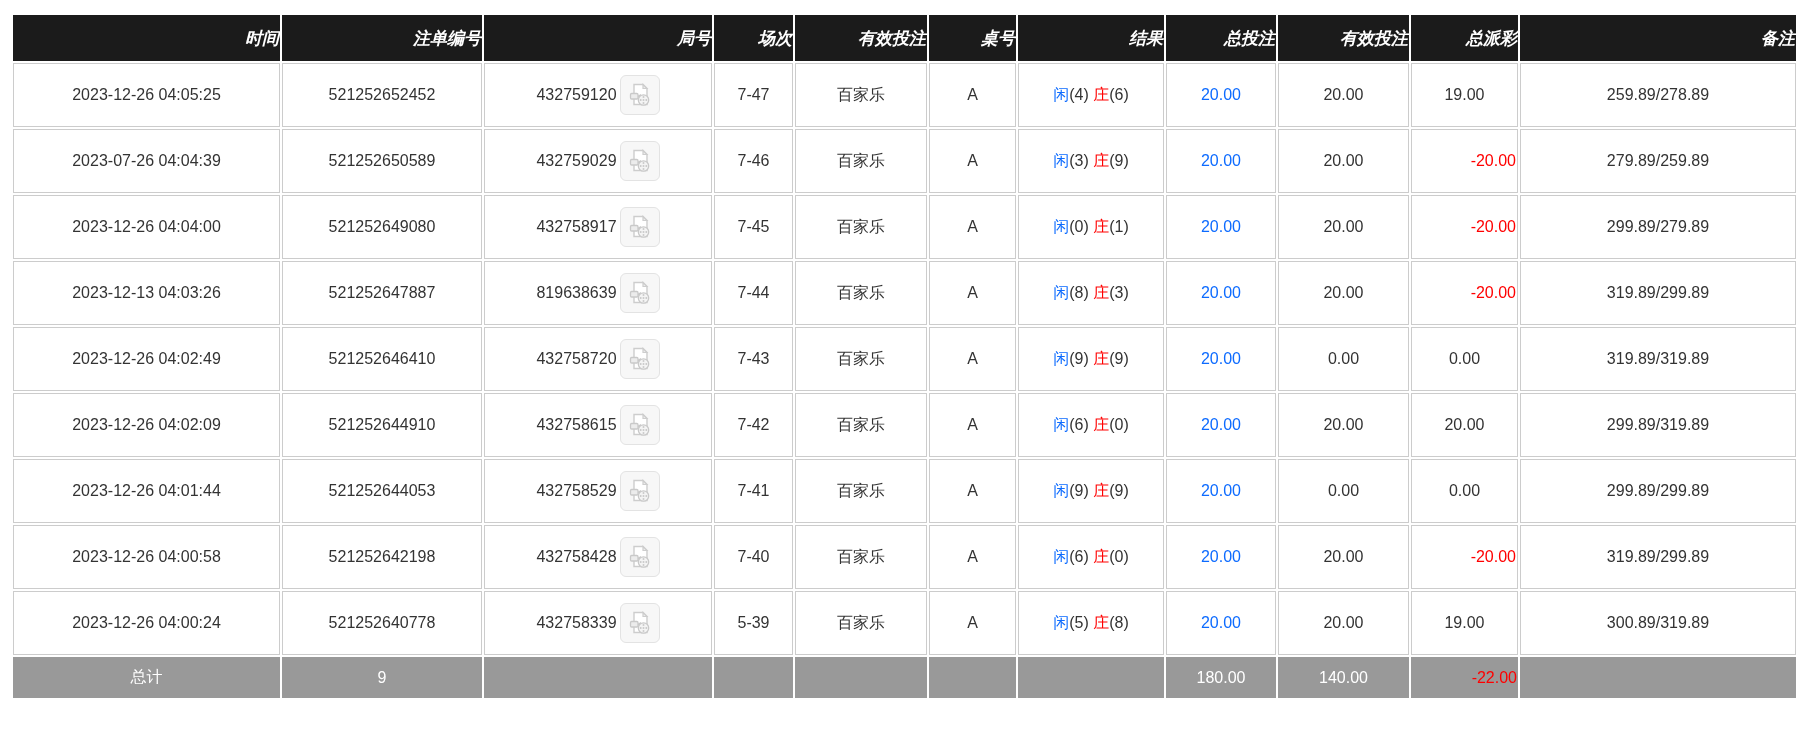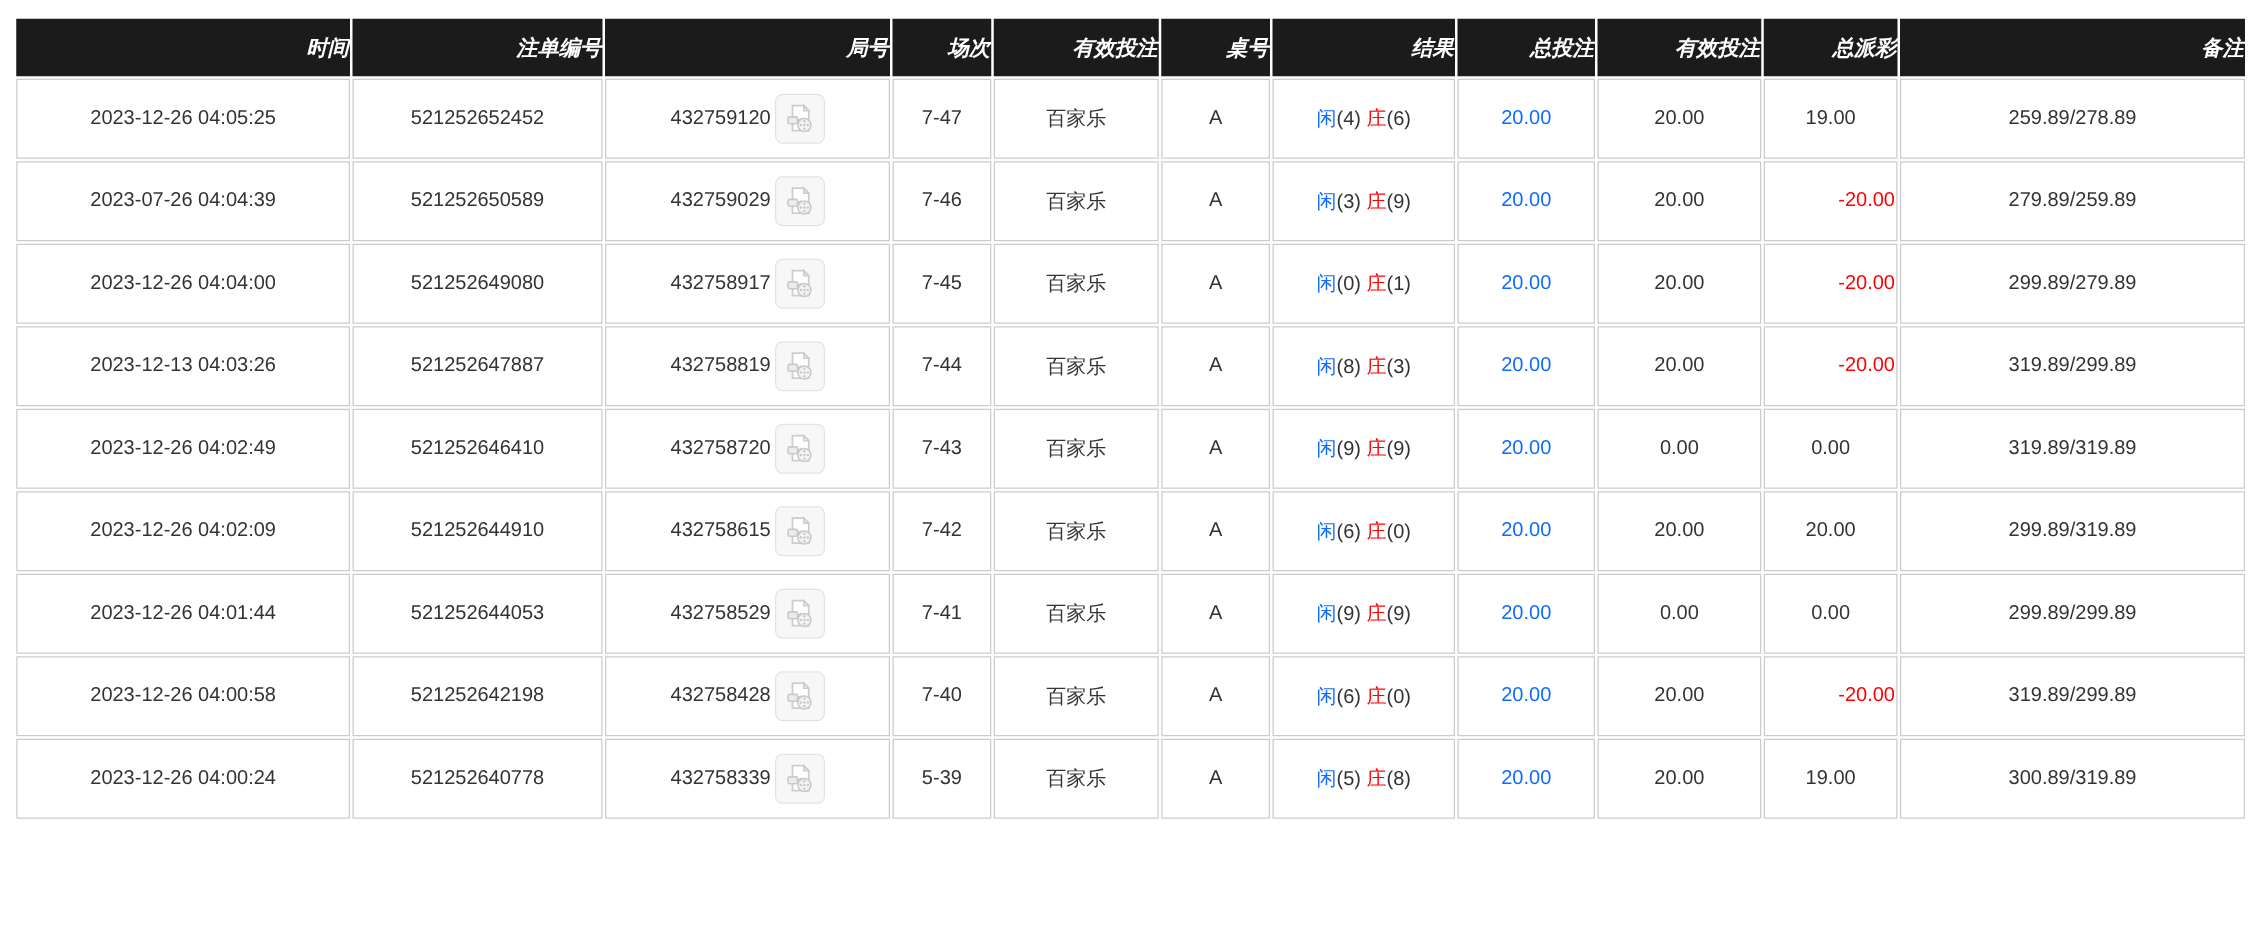--- a/index.html
+++ b/index.html
@@ -190,21 +190,21 @@
     <td>20.00</td>
     <td class="payout neg">-20.00</td>
     <td>299.89/279.89</td>
   </tr>
 
   <tr>
     <td>2023-12-13 04:03:26</td>
     <td>521252647887</td>
     <td>
       <div class="round-cell-inner">
-        <span>432758819</span>
+        <span>819638639</span>
         <button class="video-btn">
           <span style="display:inline-flex;">
             <svg width="28" height="28" viewBox="0 0 28 28" fill="none">
               <path d="M8 3.5 h9 l4 4 v16 h-13 z" stroke="#cdcdcd" stroke-width="1.4" fill="#ffffff"></path>
               <path d="M17 3.5 v4 h4 z" stroke="#cdcdcd" stroke-width="1.2" fill="#eeeeee"></path>
               <rect x="4.5" y="12.5" width="7.5" height="5.5" rx="1.2" stroke="#c9c9c9" stroke-width="1.3" fill="#ececec"></rect>
               <path d="M12 14.6 L15 13 v4.6 L12 16.2 z" fill="#c9c9c9"></path>
               <circle cx="17.5" cy="19" r="5.2" stroke="#c9c9c9" stroke-width="1.3" fill="#f4f4f4"></circle>
               <circle cx="17.5" cy="19" r="1" fill="#c9c9c9"></circle>
               <circle cx="17.5" cy="16" r="1" fill="#c9c9c9"></circle>
@@ -415,14 +415,27 @@
     <td>
       <a class="bet-link">20.00</a>
     </td>
     <td>20.00</td>
     <td class="payout">19.00</td>
     <td>300.89/319.89</td>
   </tr>
 </tbody>
   <tfoot id="footer-rows">
 
+  <tr>
+    <td>总计</td>
+    <td>9</td>
+    <td></td>
+    <td></td>
+    <td></td>
+    <td></td>
+    <td></td>
+    <td>180.00</td>
+    <td>140.00</td>
+    <td class="payout neg">-22.00</td>
+    <td></td>
+  </tr>
 </tfoot>
 </table>
 
 </body></html>

